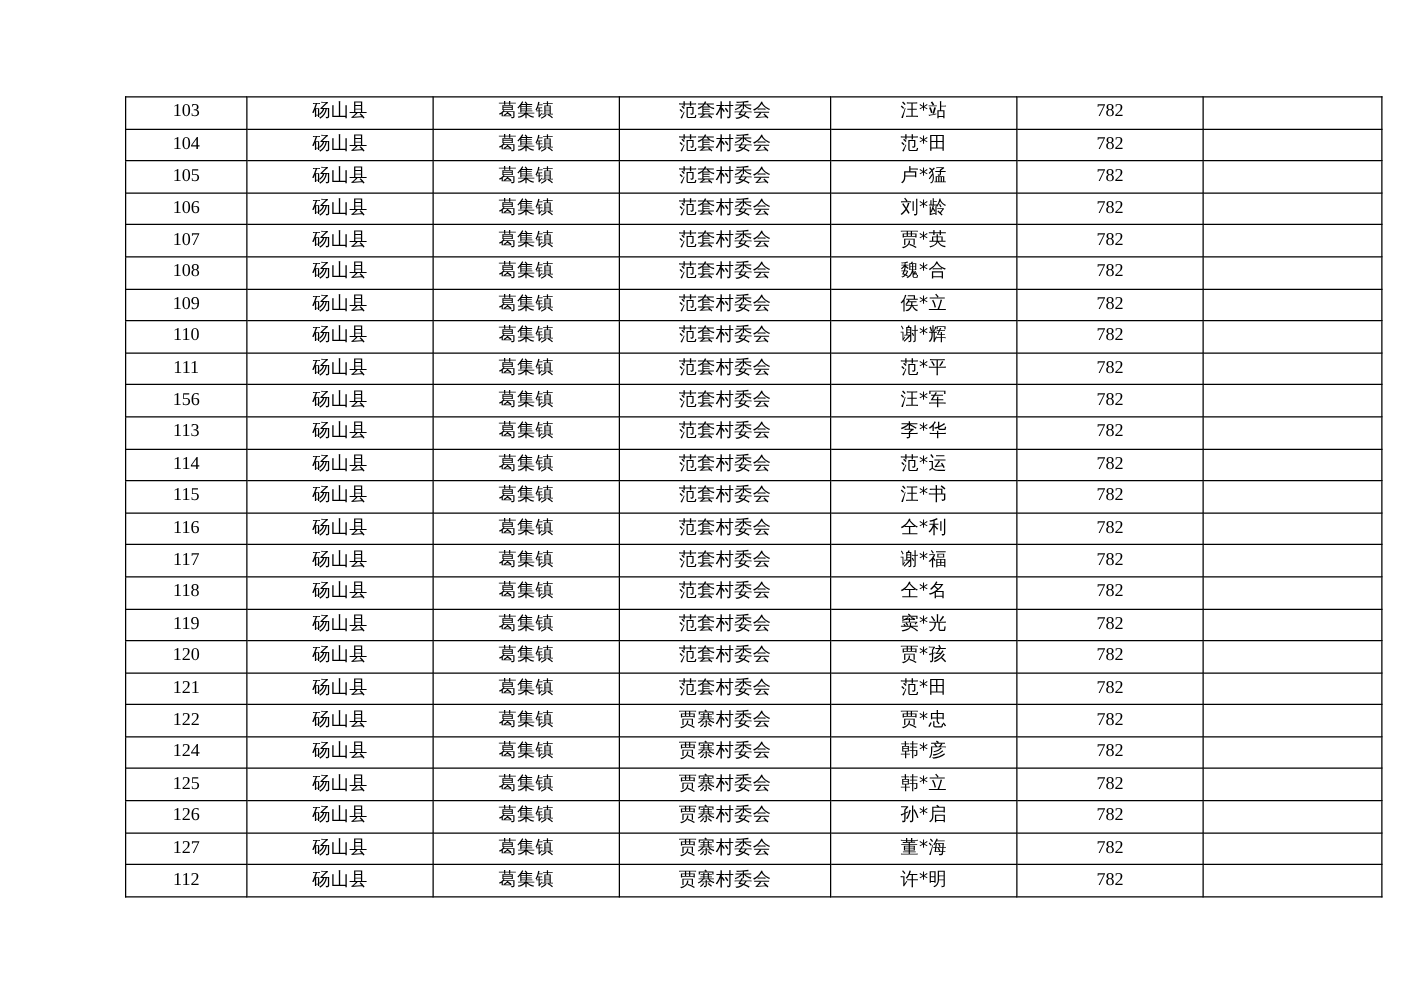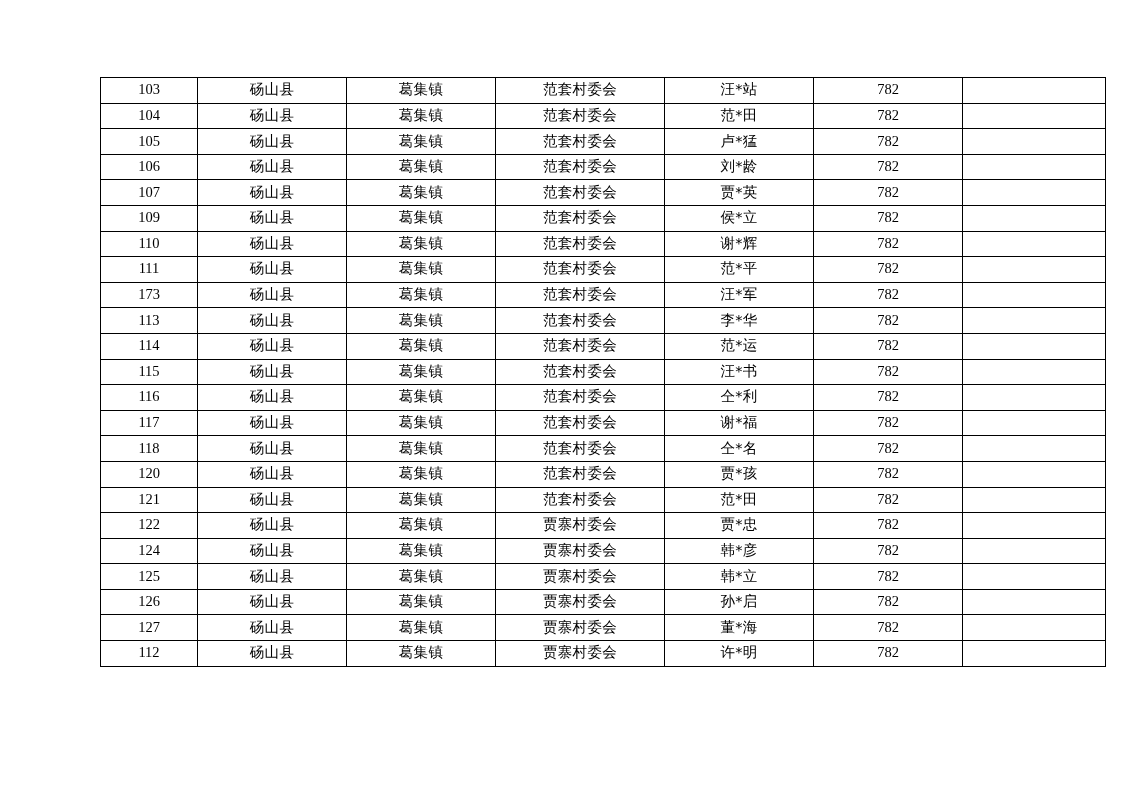--- a/index.html
+++ b/index.html
@@ -106,20 +106,29 @@
           <tr>
             <td class="c-seq"><span class="num">107</span></td>
             <td class="c-county"><span class="cjk">砀山县</span></td>
             <td class="c-town"><span class="cjk">葛集镇</span></td>
             <td class="c-vill"><span class="cjk">范套村委会</span></td>
             <td class="c-name"><span class="cjk">贾*英</span></td>
             <td class="c-amt"><span class="num">782</span></td>
             <td class="c-blank"><span class="cjk"></span></td>
           </tr>
           <tr>
+            <td class="c-seq"><span class="num">108</span></td>
+            <td class="c-county"><span class="cjk">砀山县</span></td>
+            <td class="c-town"><span class="cjk">葛集镇</span></td>
+            <td class="c-vill"><span class="cjk">范套村委会</span></td>
+            <td class="c-name"><span class="cjk">魏*合</span></td>
+            <td class="c-amt"><span class="num">782</span></td>
+            <td class="c-blank"><span class="cjk"></span></td>
+          </tr>
+          <tr>
             <td class="c-seq"><span class="num">109</span></td>
             <td class="c-county"><span class="cjk">砀山县</span></td>
             <td class="c-town"><span class="cjk">葛集镇</span></td>
             <td class="c-vill"><span class="cjk">范套村委会</span></td>
             <td class="c-name"><span class="cjk">侯*立</span></td>
             <td class="c-amt"><span class="num">782</span></td>
             <td class="c-blank"><span class="cjk"></span></td>
           </tr>
           <tr>
             <td class="c-seq"><span class="num">110</span></td>
@@ -133,21 +142,21 @@
           <tr>
             <td class="c-seq"><span class="num">111</span></td>
             <td class="c-county"><span class="cjk">砀山县</span></td>
             <td class="c-town"><span class="cjk">葛集镇</span></td>
             <td class="c-vill"><span class="cjk">范套村委会</span></td>
             <td class="c-name"><span class="cjk">范*平</span></td>
             <td class="c-amt"><span class="num">782</span></td>
             <td class="c-blank"><span class="cjk"></span></td>
           </tr>
           <tr>
-            <td class="c-seq"><span class="num">173</span></td>
+            <td class="c-seq"><span class="num">156</span></td>
             <td class="c-county"><span class="cjk">砀山县</span></td>
             <td class="c-town"><span class="cjk">葛集镇</span></td>
             <td class="c-vill"><span class="cjk">范套村委会</span></td>
             <td class="c-name"><span class="cjk">汪*军</span></td>
             <td class="c-amt"><span class="num">782</span></td>
             <td class="c-blank"><span class="cjk"></span></td>
           </tr>
           <tr>
             <td class="c-seq"><span class="num">113</span></td>
             <td class="c-county"><span class="cjk">砀山县</span></td>
@@ -192,20 +201,29 @@
             <td class="c-name"><span class="cjk">谢*福</span></td>
             <td class="c-amt"><span class="num">782</span></td>
             <td class="c-blank"><span class="cjk"></span></td>
           </tr>
           <tr>
             <td class="c-seq"><span class="num">118</span></td>
             <td class="c-county"><span class="cjk">砀山县</span></td>
             <td class="c-town"><span class="cjk">葛集镇</span></td>
             <td class="c-vill"><span class="cjk">范套村委会</span></td>
             <td class="c-name"><span class="cjk">仝*名</span></td>
+            <td class="c-amt"><span class="num">782</span></td>
+            <td class="c-blank"><span class="cjk"></span></td>
+          </tr>
+          <tr>
+            <td class="c-seq"><span class="num">119</span></td>
+            <td class="c-county"><span class="cjk">砀山县</span></td>
+            <td class="c-town"><span class="cjk">葛集镇</span></td>
+            <td class="c-vill"><span class="cjk">范套村委会</span></td>
+            <td class="c-name"><span class="cjk">窦*光</span></td>
             <td class="c-amt"><span class="num">782</span></td>
             <td class="c-blank"><span class="cjk"></span></td>
           </tr>
           <tr>
             <td class="c-seq"><span class="num">120</span></td>
             <td class="c-county"><span class="cjk">砀山县</span></td>
             <td class="c-town"><span class="cjk">葛集镇</span></td>
             <td class="c-vill"><span class="cjk">范套村委会</span></td>
             <td class="c-name"><span class="cjk">贾*孩</span></td>
             <td class="c-amt"><span class="num">782</span></td>

